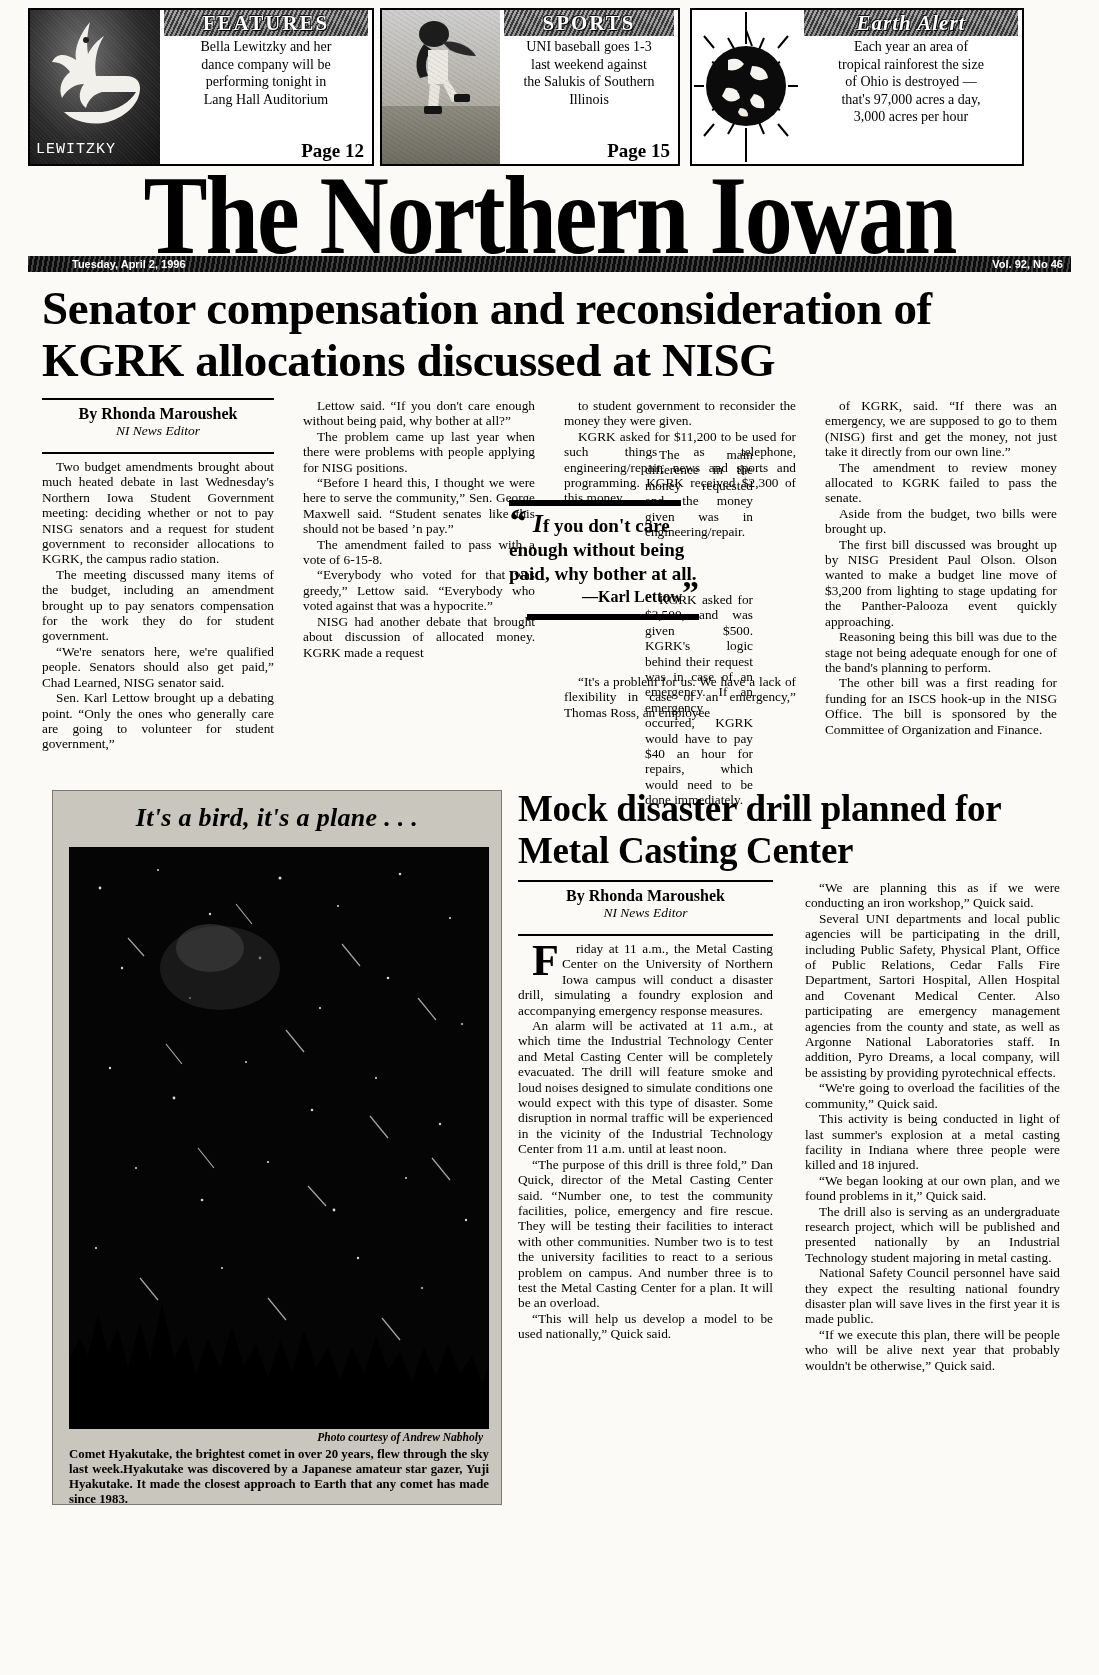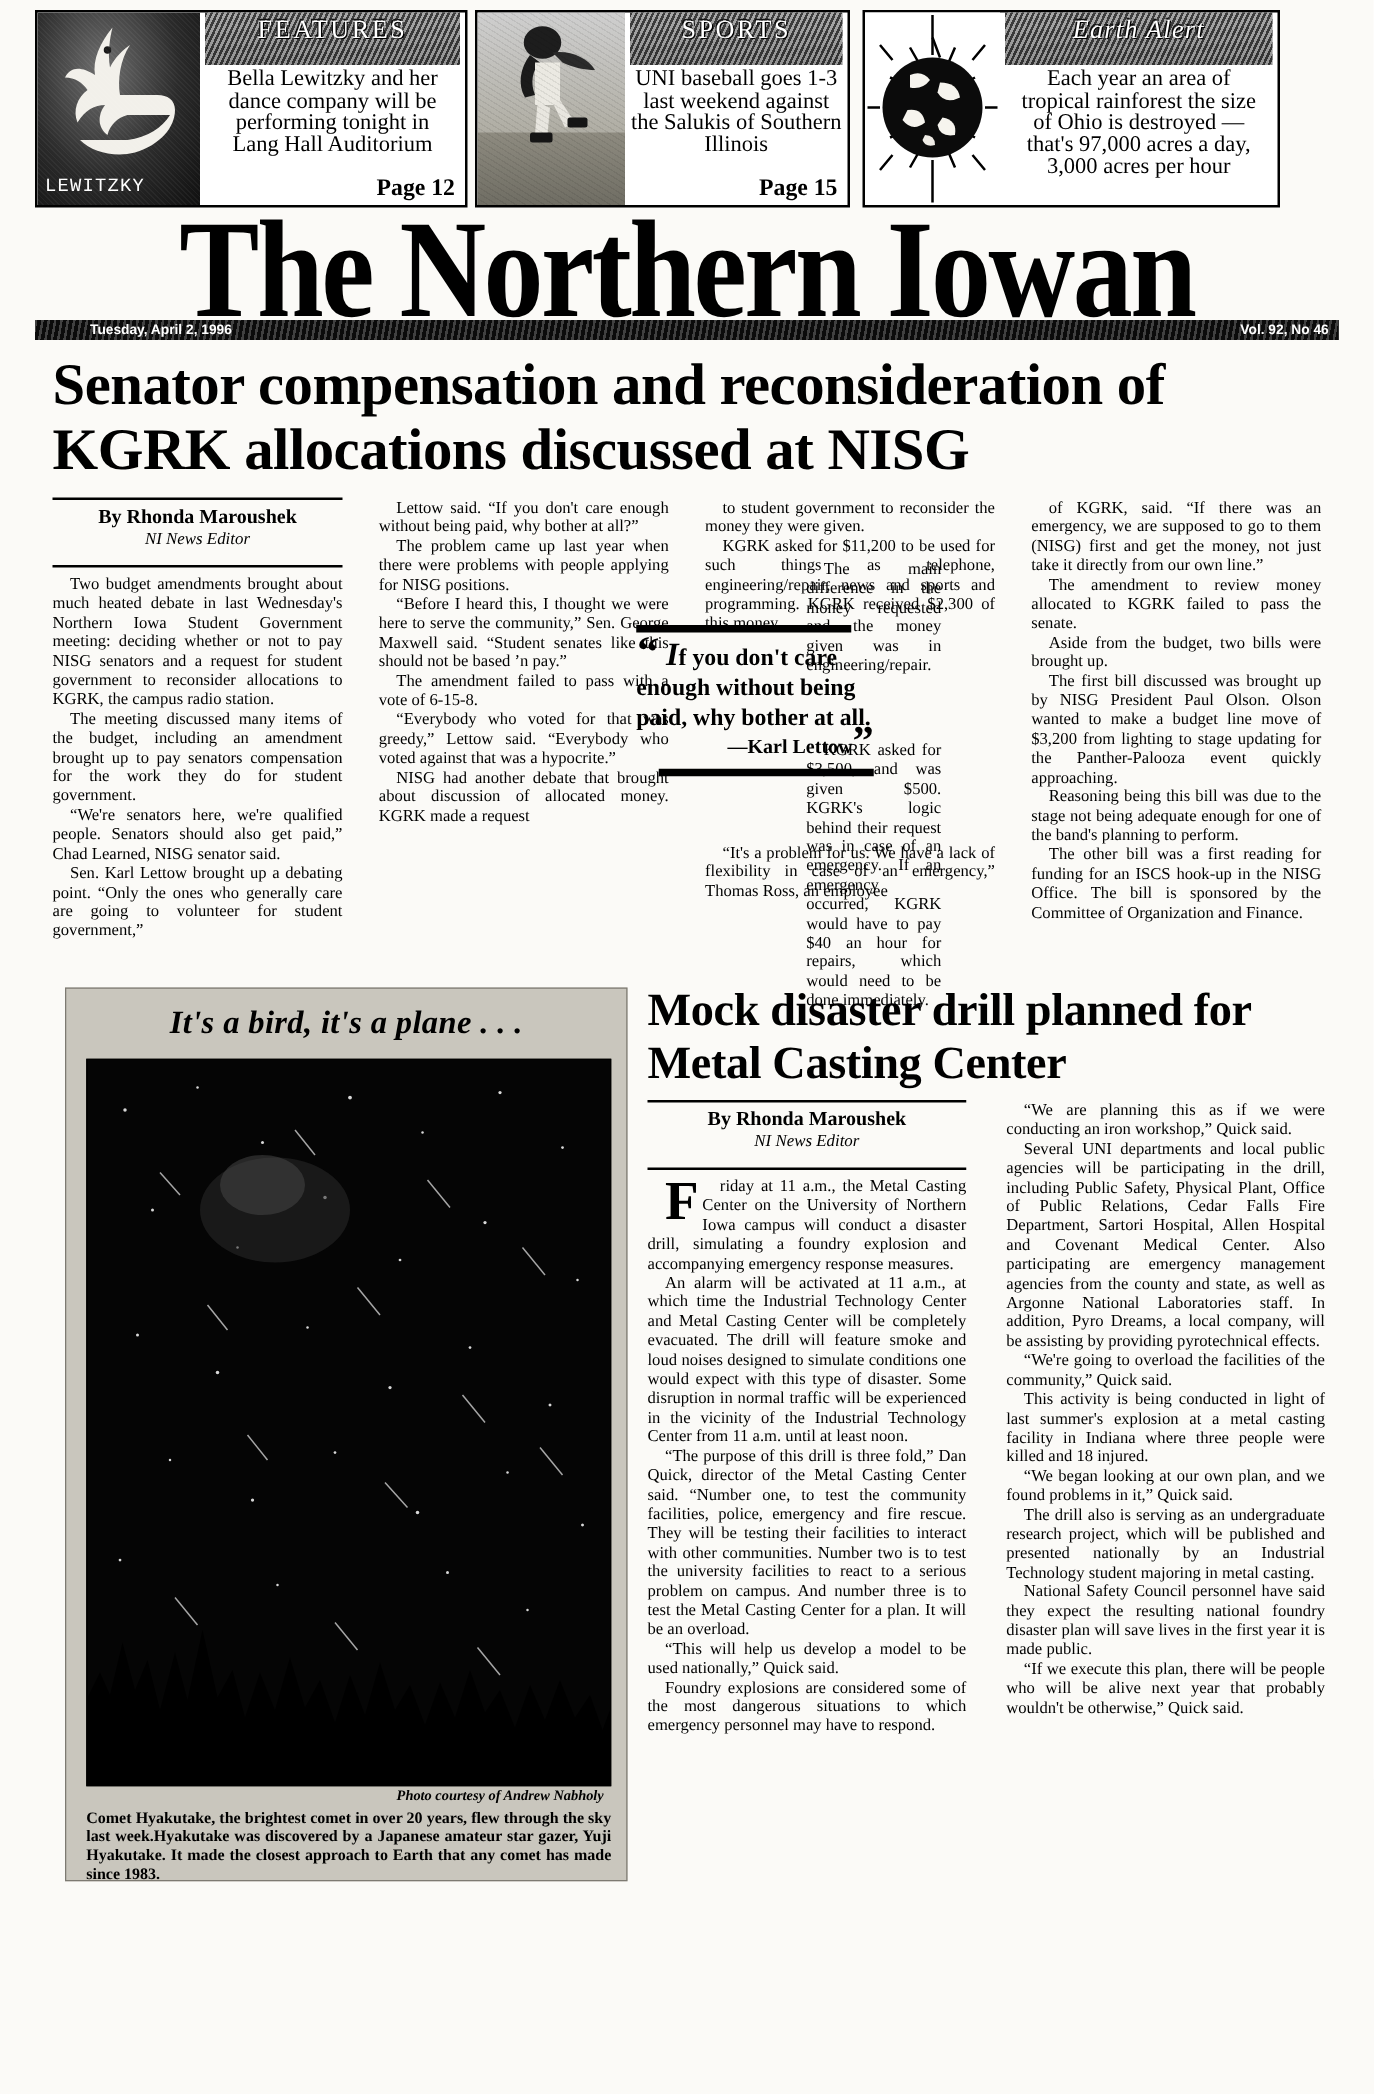--- a/index.html
+++ b/index.html
@@ -14,31 +14,31 @@
 
   
   .teasers{position:absolute;left:28px;top:8px;width:1043px;height:158px;display:flex;gap:6px;}
   .teaser{position:relative;display:flex;border:2px solid #000;background:#fff;box-sizing:border-box;}
   .teaser.features{width:346px;}
   .teaser.sports{width:300px;}
   .teaser.earth{width:334px;margin-left:4px;}
   .teaser-photo{position:relative;flex:0 0 auto;overflow:hidden;}
   .teaser-text{flex:1;display:flex;flex-direction:column;padding:0 4px 2px 4px;box-sizing:border-box;}
   .kicker{
-    height:42px;line-height:26px;text-align:center;color:#fff;
-    font-weight:normal;font-size:21px;letter-spacing:2px;
+    height:26px;line-height:26px;text-align:center;color:#fff;
+    font-weight:bold;font-size:21px;letter-spacing:2px;
     background:
       repeating-linear-gradient(115deg, rgba(0,0,0,.55) 0 2px, rgba(255,255,255,.25) 2px 4px),
       linear-gradient(#8a8a8a,#6e6e6e);
     text-shadow:1px 1px 0 #000,-1px -1px 0 #111;
     margin-bottom:2px;
   }
   .kicker.italic{font-style:italic;font-family:"Liberation Serif",serif;letter-spacing:1px;}
   .teaser-blurb{
-    flex:1;text-align:center;font-size:18px;line-height:17.5px;
+    flex:1;text-align:center;font-size:14px;line-height:17.5px;
     display:flex;flex-direction:column;justify-content:flex-start;
   }
   .teaser-blurb span{display:block;}
   .pagenum{font-weight:bold;font-size:19px;text-align:right;padding-right:4px;margin-top:auto;}
 
   
   .lew-photo{width:130px;height:154px;background:
     radial-gradient(ellipse at 40% 30%, #6f6f6f 0%, #2b2b2b 55%, #101010 100%);
     position:relative;}
   .lew-photo .bird{position:absolute;left:14px;top:8px;width:100px;height:112px;}
@@ -366,21 +366,20 @@
   <div class="art2">
     <div class="col" style="text-align:justify">
       <div class="byline-rule"></div>
       <div class="byline-name">By Rhonda Maroushek</div>
       <div class="byline-title">NI News Editor</div>
       <div class="byline-rule2"></div>
       <p><span class="dropcap">F</span><span>riday at 11 a.m., the Metal Casting Center on the University of Northern Iowa campus will conduct a disaster drill, simulating a foundry explosion and accompanying emergency response measures.</span></p>
       <p>An alarm will be activated at 11 a.m., at which time the Industrial Technology Center and Metal Casting Center will be completely evacuated. The drill will feature smoke and loud noises designed to simulate conditions one would expect with this type of disaster. Some disruption in normal traffic will be experienced in the vicinity of the Industrial Technology Center from 11 a.m. until at least noon.</p>
       <p>“The purpose of this drill is three fold,” Dan Quick, director of the Metal Casting Center said. “Number one, to test the community facilities, police, emergency and fire rescue. They will be testing their facilities to interact with other communities. Number two is to test the university facilities to react to a serious problem on campus. And number three is to test the Metal Casting Center for a plan. It will be an overload.</p>
       <p>“This will help us develop a model to be used nationally,” Quick said.</p>
-      <p>Foundry explosions are considered some of the most dangerous situations to which emergency personnel may have to respond.</p>
     </div>
 
     <div class="col" style="text-align:justify">
       <p>“We are planning this as if we were conducting an iron workshop,” Quick said.</p>
       <p>Several UNI departments and local public agencies will be participating in the drill, including Public Safety, Physical Plant, Office of Public Relations, Cedar Falls Fire Department, Sartori Hospital, Allen Hospital and Covenant Medical Center. Also participating are emergency management agencies from the county and state, as well as Argonne National Laboratories staff. In addition, Pyro Dreams, a local company, will be assisting by providing pyrotechnical effects.</p>
       <p>“We're going to overload the facilities of the community,” Quick said.</p>
       <p>This activity is being conducted in light of last summer's explosion at a metal casting facility in Indiana where three people were killed and 18 injured.</p>
       <p>“We began looking at our own plan, and we found problems in it,” Quick said.</p>
       <p>The drill also is serving as an undergraduate research project, which will be published and presented nationally by an Industrial Technology student majoring in metal casting.</p>
       <p>National Safety Council personnel have said they expect the resulting national foundry disaster plan will save lives in the first year it is made public.</p>

